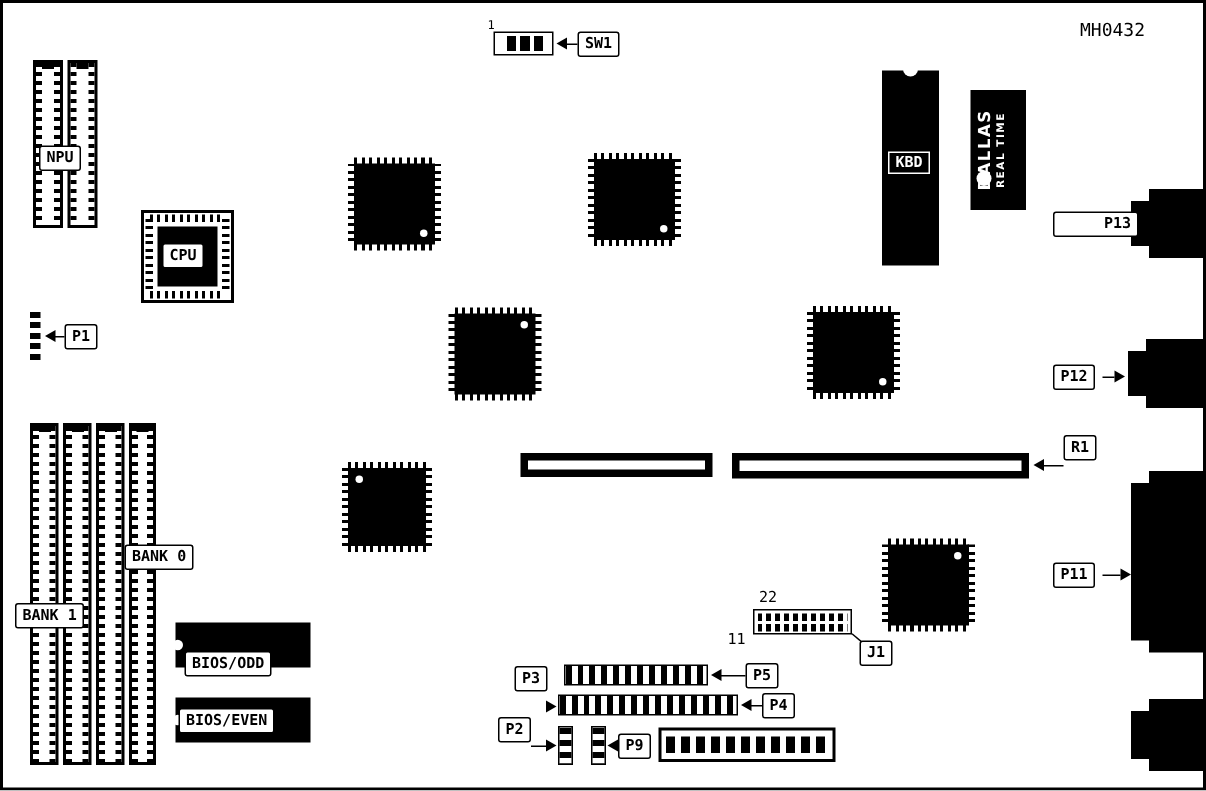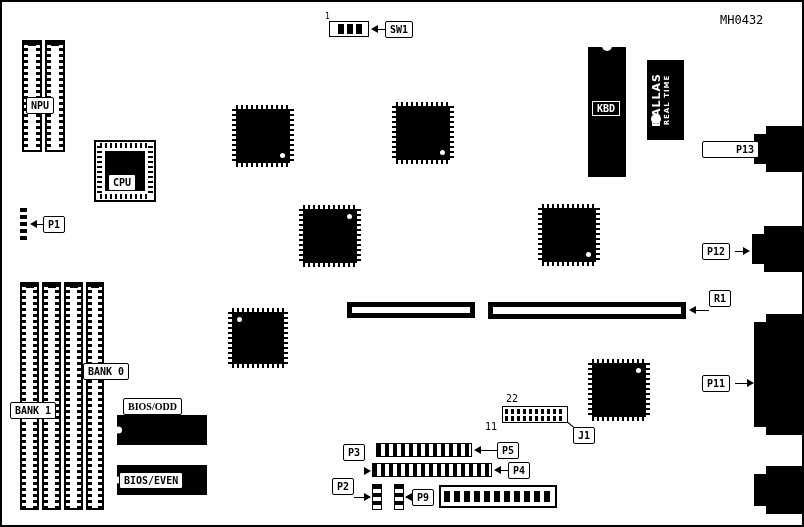--- a/index.html
+++ b/index.html
@@ -107,21 +107,21 @@
 
 <div class="board">
 
   <div class="txt model" style="left:694px;top:11px;padding-left:24px;">MH0432</div>
 
   <div class="dipv" style="left:20px;top:38px;width:20px;height:112px;"></div>
   <div class="dipv" style="left:43px;top:38px;width:20px;height:112px;"></div>
   <div class="lbl" style="left:24px;top:95px;">NPU</div>
 
   <div class="cpu-socket" style="left:92px;top:138px;width:62px;height:62px;"></div>
-  <div class="lbl" style="left:106px;top:172px;">CPU</div>
+  <div class="lbl" style="left:106px;top:160px;">CPU</div>
 
   <div class="pindash" style="left:18px;top:206px;width:7px;height:32px;"></div>
   <div class="ah ah-l" style="left:28px;top:218px;"></div>
   <div class="aline" style="left:34px;top:222px;width:7px;"></div>
   <div class="lbl" style="left:41px;top:214px;">P1</div>
 
   <div class="txt tiny" style="left:323px;top:10px;">1</div>
   <div class="dipsw" style="left:327px;top:19px;width:40px;height:16px;"></div>
   <div class="ah ah-l" style="left:369px;top:23px;"></div>
   <div class="aline" style="left:375px;top:27px;width:8px;"></div>
@@ -168,21 +168,21 @@
   <div class="lbl" style="left:707px;top:288px;">R1</div>
 
   <div class="dipv" style="left:18px;top:280px;width:19px;height:228px;"></div>
   <div class="dipv" style="left:40px;top:280px;width:19px;height:228px;"></div>
   <div class="dipv" style="left:62px;top:280px;width:19px;height:228px;"></div>
   <div class="dipv" style="left:84px;top:280px;width:18px;height:228px;"></div>
   <div class="lbl" style="left:45px;top:361px;margin-left:36px;">BANK 0</div>
   <div class="lbl" style="left:8px;top:400px;">BANK 1</div>
 
   <div class="chip-black notch-left" style="left:115px;top:413px;width:90px;height:30px;"></div>
-  <div class="lbl" style="left:121px;top:396px;font-family:Liberation Serif, serif;">BIOS/ODD</div>
+  <div class="lbl" style="left:121px;top:432px;">BIOS/ODD</div>
   <div class="chip-black notch-left" style="left:115px;top:463px;width:90px;height:30px;"></div>
   <div class="lbl" style="left:117px;top:470px;">BIOS/EVEN</div>
 
   <div class="txt" style="left:504px;top:391px;">22</div>
   <div class="txt" style="left:556px;top:391px;margin-left:46px;">12</div>
   <div class="txt" style="left:483px;top:419px;">11</div>
   <div class="header2" style="left:500px;top:404px;width:66px;height:17px;"></div>
   <div class="jline"></div>
   <div class="lbl" style="left:571px;top:425px;">J1</div>
 

